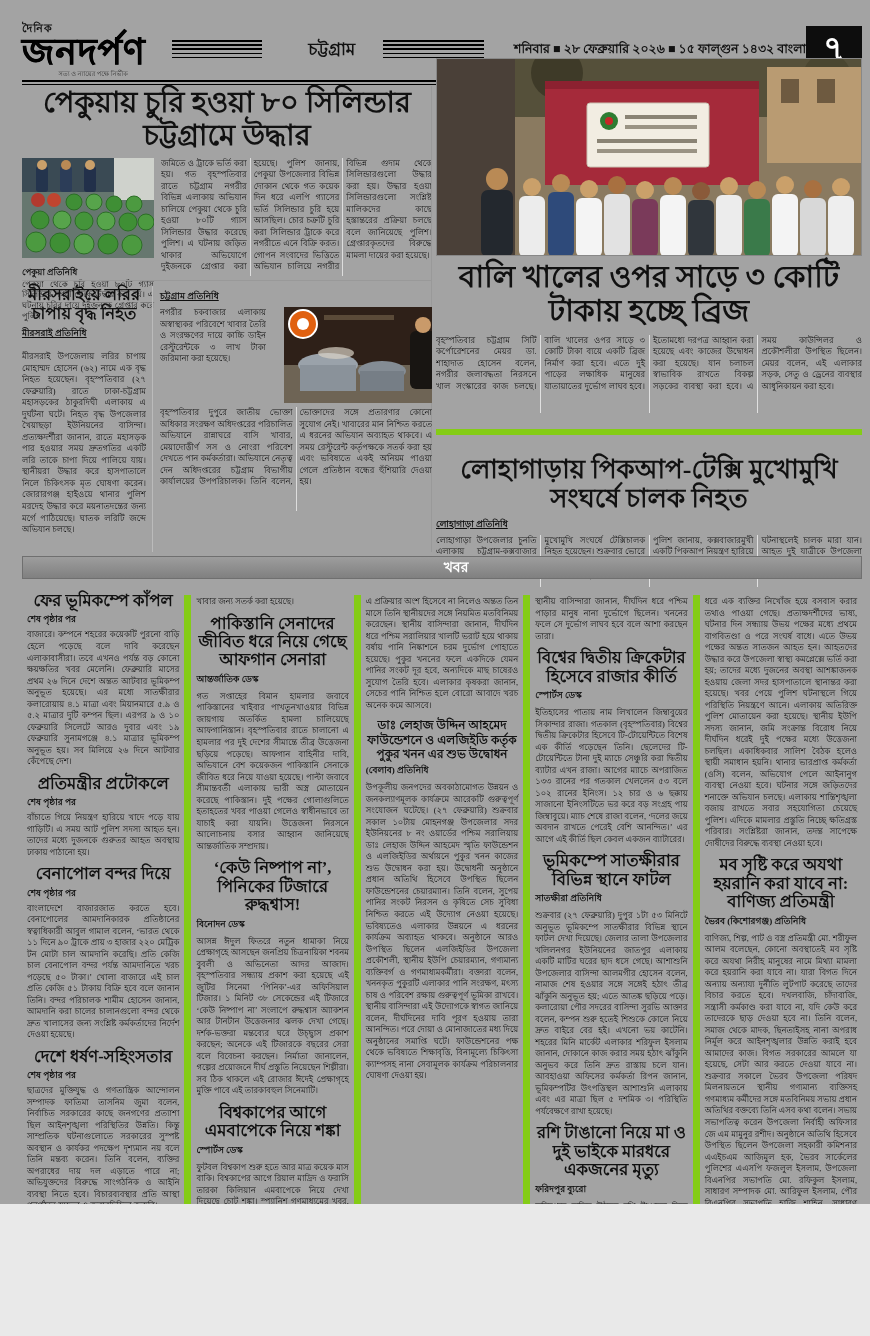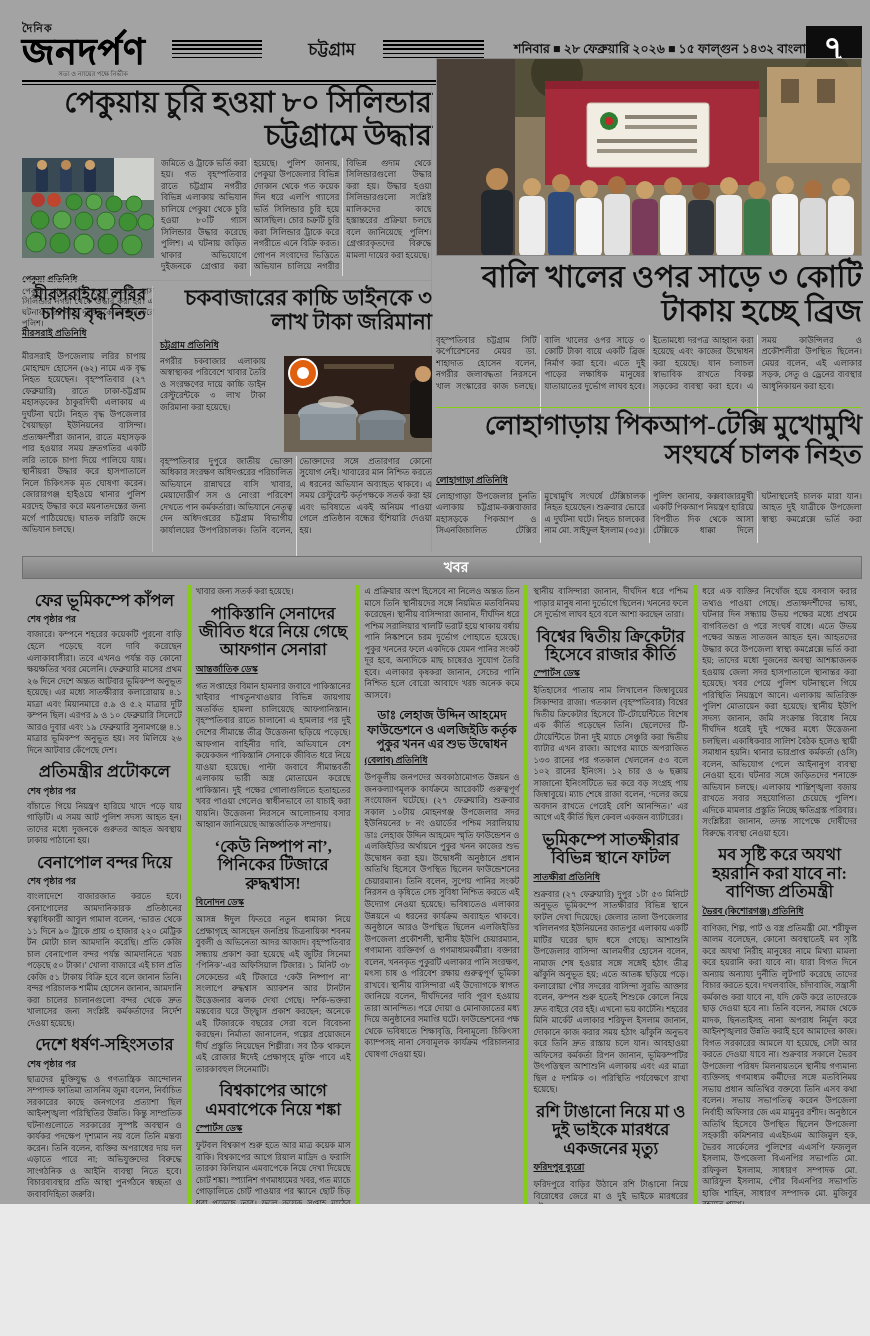--- a/index.html
+++ b/index.html
@@ -21,42 +21,42 @@
     background:repeating-linear-gradient(#000 0 1.5px, transparent 1.5px 4.2px); }
   .rl1 { width:100px; margin-left:8px; }
   .rl2 { width:112px; margin-left:28px; }
   .edition { font-size:17px; font-weight:bold; margin-left:46px; }
   .dateline { font-size:12.5px; font-weight:bold; margin-left:30px; white-space:nowrap; }
   .pagebox { margin-left:auto; width:62px; height:48px; background:#0d0d0d; color:#fff;
     font-size:34px; font-weight:bold; display:flex; align-items:center; justify-content:center; }
   .header-rule { position:absolute; left:22px; top:80px; width:840px; height:5px;
     border-top:2.5px solid #000; border-bottom:1px solid #000; }
   
-  .hl { font-weight:bold; text-align:right; line-height:1.13; }
+  .hl { font-weight:bold; text-align:center; line-height:1.13; }
   .byline { font-size:9px; font-weight:bold; text-decoration:underline; margin:3px 0 3px; }
   .body-txt { font-size:8.4px; line-height:1.37; text-align:justify; overflow:hidden;
     word-break:break-word; }
   
   .lead { position:absolute; left:22px; top:86px; width:410px; height:192px; }
   .lead .hl { font-size:29px; }
   .lead-row { display:flex; margin-top:6px; }
   .lead-photo-wrap { width:132px; flex:none; }
-  .lead-photo-wrap .cap { font-size:8.6px; font-weight:bold; margin-top:11px; }
+  .lead-photo-wrap .cap { font-size:8.6px; font-weight:bold; margin-top:4px; }
   .lead-photo-wrap .cap2 { font-size:8.2px; line-height:1.3; text-align:justify; }
   .lead-body { margin-left:7px; height:118px; column-count:3; column-gap:7px;
     column-rule:1px solid #ddd; }
   
   .v-divider { position:absolute; left:431px; top:86px; width:1px; height:466px; background:#999; }
   .right-photo { position:absolute; left:436px; top:58px; width:426px; height:198px;
     border:1px solid #888; }
   .bridge { position:absolute; left:436px; top:260px; width:426px; }
   .bridge .hl { font-size:30px; }
   .bridge-body { margin-top:7px; height:78px; column-count:4; column-gap:8px;
     column-rule:1px solid #e0e0e0; }
-  .lohagara { position:absolute; left:436px; top:407px; width:426px; border-top:1px solid #84cc16; padding-top:3px; }
+  .lohagara { position:absolute; left:436px; top:429px; width:426px; border-top:6px solid #84cc16; padding-top:20px; }
   .lohagara .hl { font-size:26px; }
   .lohagara-body { height:52px; column-count:4; column-gap:8px; column-rule:1px solid #e0e0e0; }
   
   .mid-rule { position:absolute; left:22px; top:280px; width:410px; height:1px; background:#999; }
   .mirsharai { position:absolute; left:22px; top:286px; width:131px; height:266px;
     border-right:1px solid #bbb; padding-right:6px; }
   .mirsharai .hl { font-size:16.5px; }
   .mirsharai .body-txt { height:206px; margin-top:10px; }
   .kachchi { position:absolute; left:160px; top:286px; width:272px; height:266px; }
   .kachchi .hl { font-size:21.5px; }
@@ -65,25 +65,25 @@
   .kachchi-body { margin-top:4px; height:104px; column-count:2; column-gap:7px;
     column-rule:1px solid #ddd; }
   
   .section-bar { position:absolute; left:22px; top:556px; width:840px; height:23px;
     background:linear-gradient(#9d9d9d,#808080); border:1px solid #6f6f6f; color:#fff;
     font-size:14px; font-weight:bold; display:flex; align-items:center; justify-content:center;padding-left:28px; }
   
   .news-cols { position:absolute; left:22px; top:585px; width:840px; height:748px;
     display:flex; }
   .ncol { flex:1 1 0; padding:0 5px; overflow:hidden; }
-  .ncol + .ncol { border-left:4px solid #84cc16; }
+  .ncol + .ncol { border-left:7px solid #84cc16;margin-top:10px; }
   .n-h1 { font-size:16.5px; font-weight:bold; text-align:center; line-height:1.12; margin:7px 0 2px; }
   .n-h3 { font-size:12px; font-weight:bold; text-align:center; line-height:1.2; margin:7px 0 2px; }
   .n-cont { font-size:9px; font-weight:bold; margin-bottom:2px; }
-  .n-byline { font-size:9px; font-weight:bold; text-decoration:underline; margin:2px 0 4px; }
+  .n-byline { font-size:9px; font-weight:bold; margin:2px 0 4px; }
   .n-body, .n-frag { font-size:8.4px; line-height:1.37; text-align:justify; word-break:break-word; }
   .n-frag { margin-top:1px; }
 </style>
 </head>
 <body>
 
 <div id="page">
 
   <header class="masthead">
     <div class="logo-block">
@@ -202,21 +202,20 @@
 
   <div class="mid-rule"></div>
 
   <article class="mirsharai">
     <h2 class="hl">মীরসরাইয়ে লরির চাপায় বৃদ্ধ নিহত</h2>
     <div class="byline">মীরসরাই প্রতিনিধি</div>
     <div class="body-txt">মীরসরাই উপজেলায় লরির চাপায় মোহাম্মদ হোসেন (৬২) নামে এক বৃদ্ধ নিহত হয়েছেন। বৃহস্পতিবার (২৭ ফেব্রুয়ারি) রাতে ঢাকা-চট্টগ্রাম মহাসড়কের ঠাকুরদিঘী এলাকায় এ দুর্ঘটনা ঘটে। নিহত বৃদ্ধ উপজেলার খৈয়াছড়া ইউনিয়নের বাসিন্দা। প্রত্যক্ষদর্শীরা জানান, রাতে মহাসড়ক পার হওয়ার সময় দ্রুতগতির একটি লরি তাকে চাপা দিয়ে পালিয়ে যায়। স্থানীয়রা উদ্ধার করে হাসপাতালে নিলে চিকিৎসক মৃত ঘোষণা করেন। জোরারগঞ্জ হাইওয়ে থানার পুলিশ মরদেহ উদ্ধার করে ময়নাতদন্তের জন্য মর্গে পাঠিয়েছে। ঘাতক লরিটি জব্দে অভিযান চলছে।</div>
   </article>
 
   <article class="kachchi">
-    <h2 class="hl">চকবাজারের কাচ্চি ডাইনকে ৩ লাখ টাকা জরিমানা</h2>
     <div class="byline">চট্টগ্রাম প্রতিনিধি</div>
     <div class="kachchi-row">
       <div class="kachchi-leadtxt body-txt">নগরীর চকবাজার এলাকায় অস্বাস্থ্যকর পরিবেশে খাবার তৈরি ও সংরক্ষণের দায়ে কাচ্চি ডাইন রেস্টুরেন্টকে ৩ লাখ টাকা জরিমানা করা হয়েছে।</div>
       <svg width="158" height="96" role="img">
         <rect width="158" height="96" fill="#2e2018"></rect>
         <rect x="0" y="58" width="158" height="38" fill="#6e6455"></rect>
         <ellipse cx="44" cy="58" rx="30" ry="12" fill="#9aa2aa"></ellipse>
         <rect x="16" y="58" width="56" height="26" fill="#8a929a"></rect>
         <ellipse cx="98" cy="64" rx="24" ry="10" fill="#848c94"></ellipse>
         <rect x="76" y="64" width="44" height="20" fill="#767e86"></rect>

